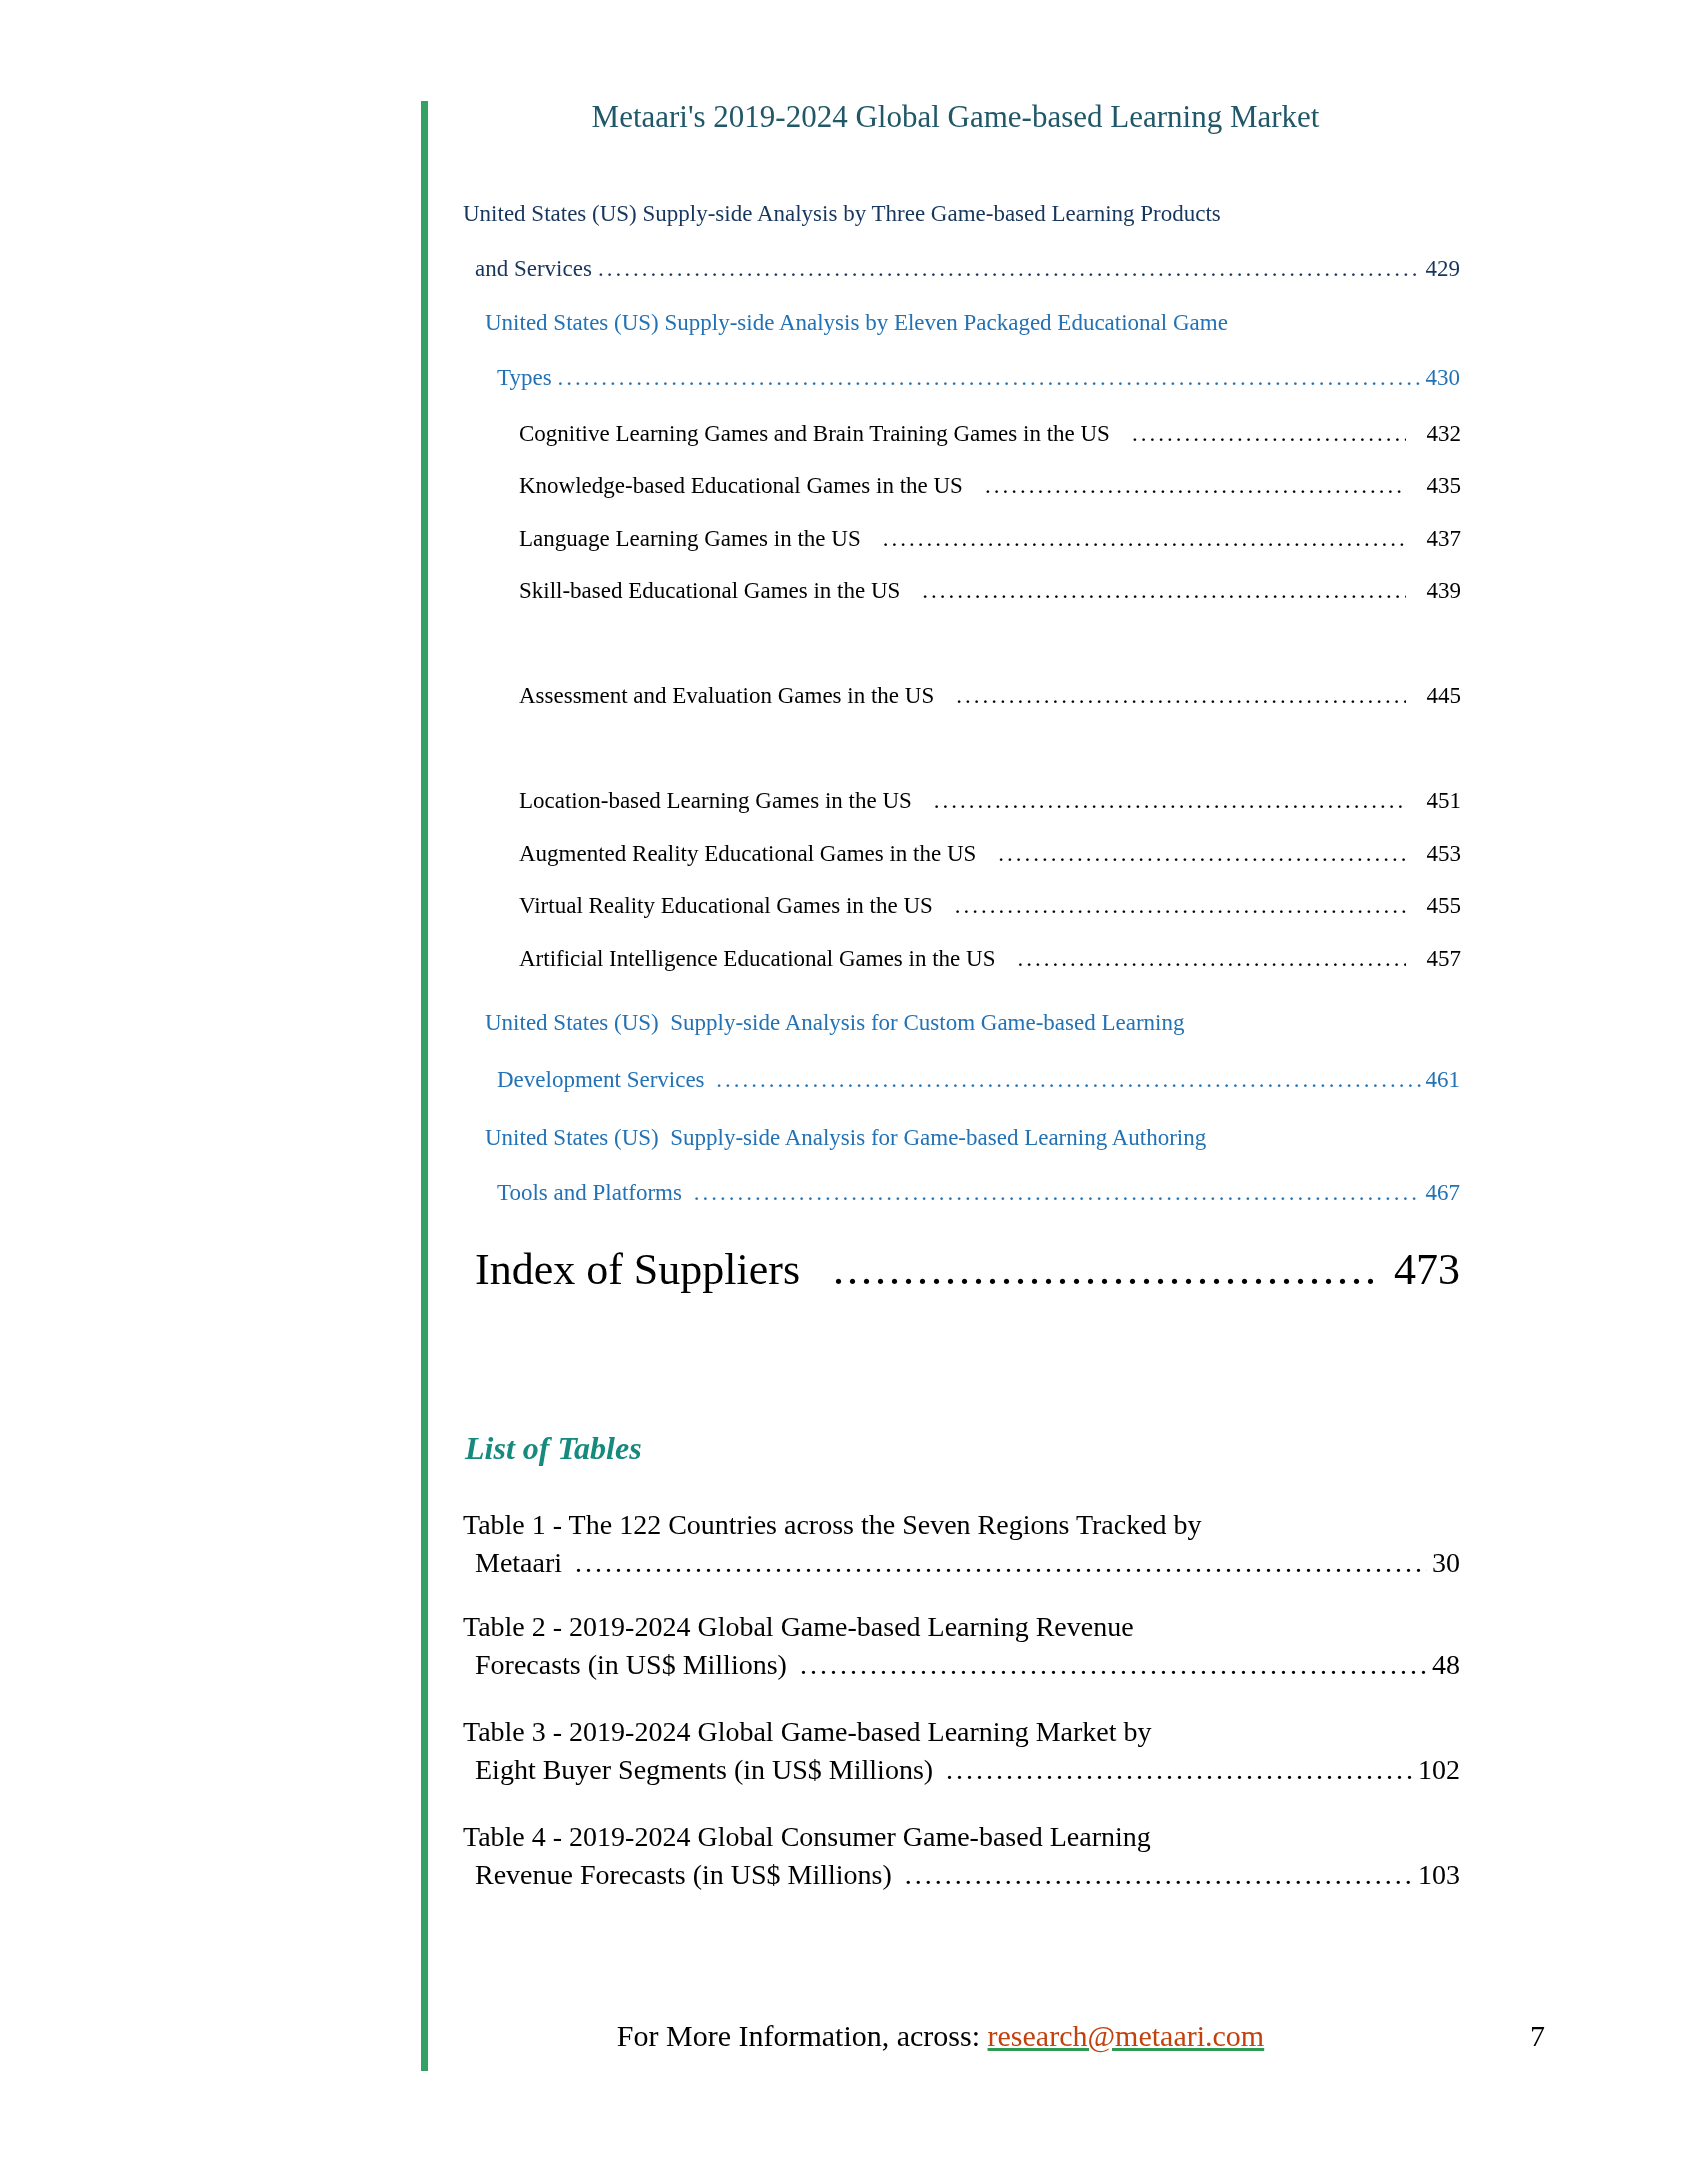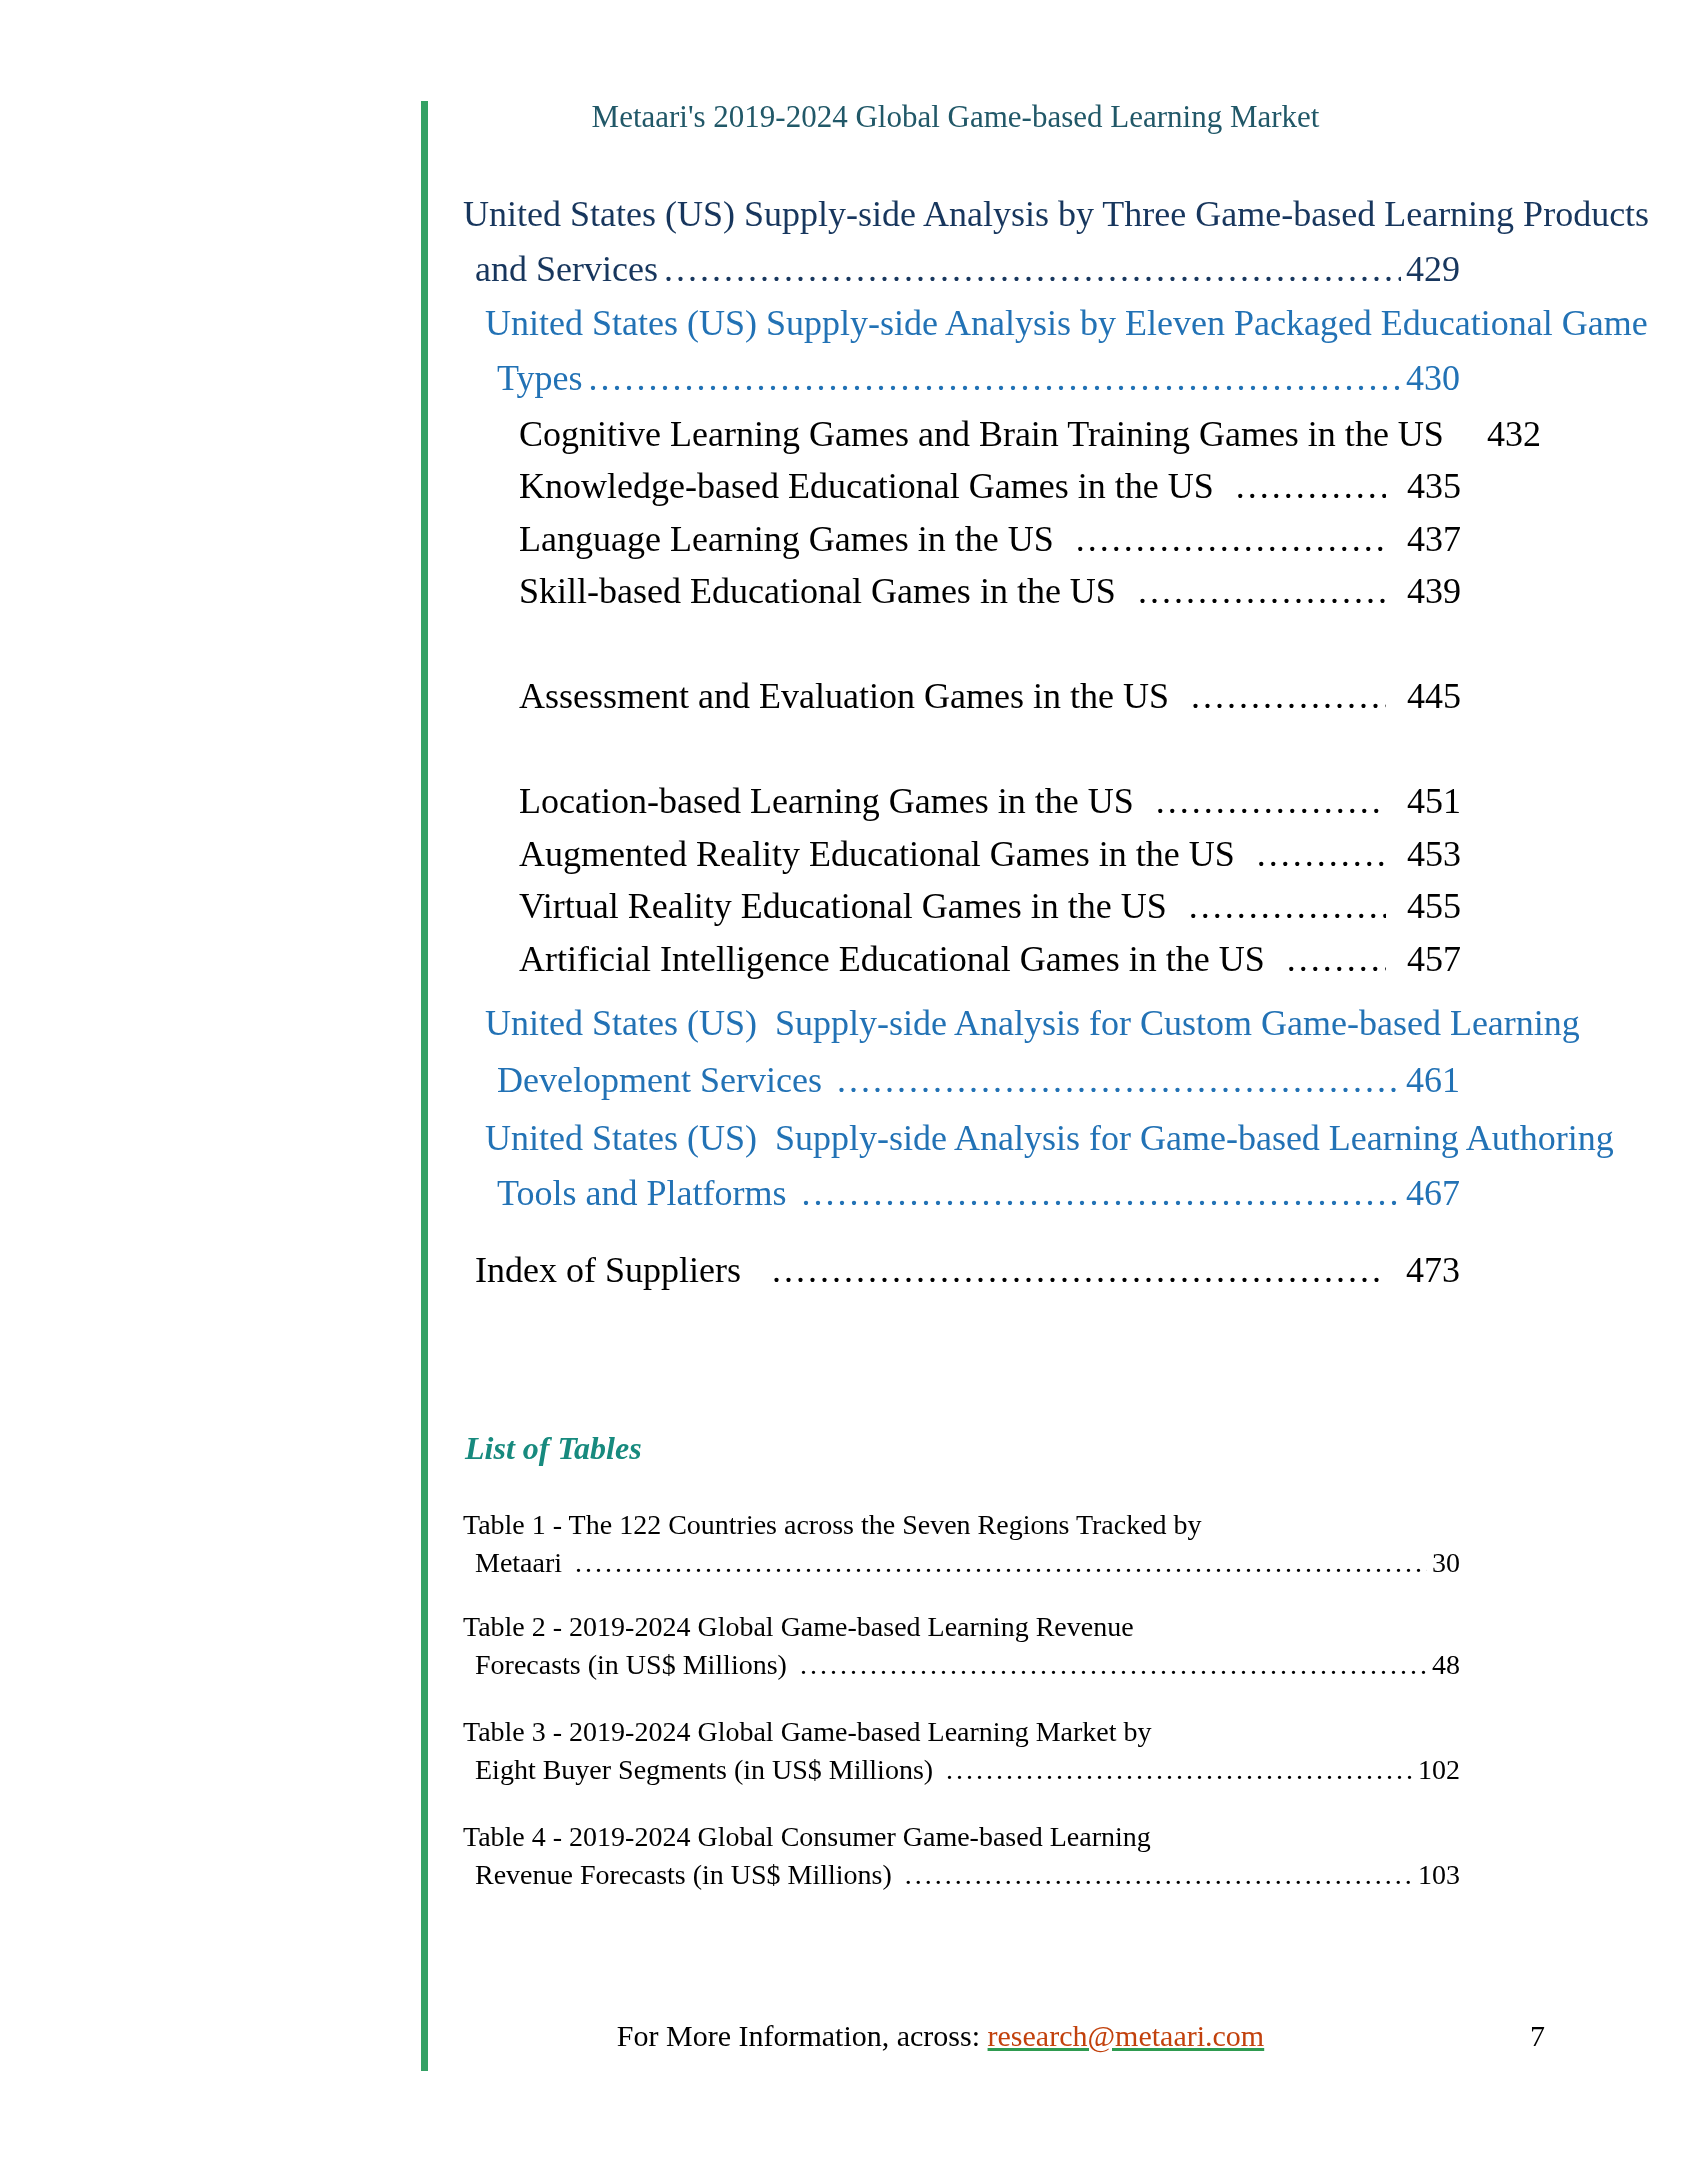--- a/index.html
+++ b/index.html
@@ -6,36 +6,36 @@
   .page {
     position:relative; width:1683px; height:2178px; background:#ffffff;
     font-family:"Liberation Serif","DejaVu Serif",serif; color:#000;
     overflow:hidden;
   }
   .accent-bar { position:absolute; left:421px; top:101px; width:7px; height:1970px; background:#34a164; }
   .hdr {
     position:absolute; left:463px; top:97px; width:985px; height:40px; line-height:40px;
     text-align:center; font-size:31px; color:#215868; white-space:pre;
   }
-  .row { position:absolute; height:40px; line-height:40px; font-size:36px; white-space:pre; }
+  .row { position:absolute; height:40px; line-height:40px; font-size:23px; white-space:pre; }
   .flexrow { display:flex; align-items:baseline;margin-left:12px; }
   .l1 { left:463px; width:985px; }
   .l2 { left:485px; width:963px; }
   .l3 { left:507px; width:942px; }
   .navy { color:#17365d; }
   .blue { color:#2272b5; }
   .blk  { color:#000000;gap:16px; }
   .t { flex:0 0 auto; white-space:pre; }
   .leader { flex:1 1 auto; overflow:hidden; white-space:nowrap; margin-left:6px; margin-right:5px; }
   .leader::after {
     content:"......................................................................................................................................................................................";
     letter-spacing:3px;
   }
   .pg { flex:0 0 auto; }
-  .idx { left:463px; width:985px; font-size:36px; height:50px; line-height:50px; }
+  .idx { left:463px; width:985px; font-size:44px; height:50px; line-height:50px; }
   .lot-heading {
     position:absolute; left:465px; top:1430px; font-size:32px;
     font-weight:bold; font-style:italic; color:#178a7e;
   }
   .trow { left:463px; width:985px; font-size:28px; height:38px; line-height:38px; color:#000; }
   .footer {
     position:absolute; left:396px; top:2016px; width:1089px; height:40px; line-height:40px;
     text-align:center; font-size:30px; color:#000; white-space:pre;
   }
   .email { color:#c2410c; text-decoration:underline; text-decoration-color:#2e9b50; }

